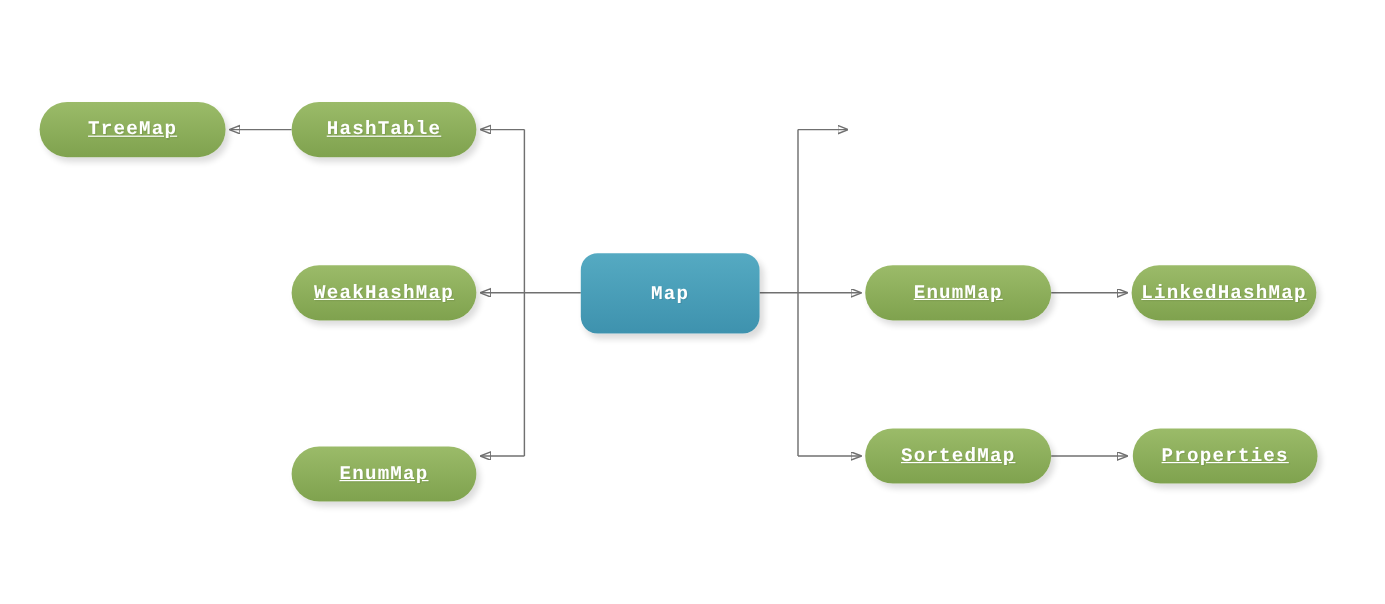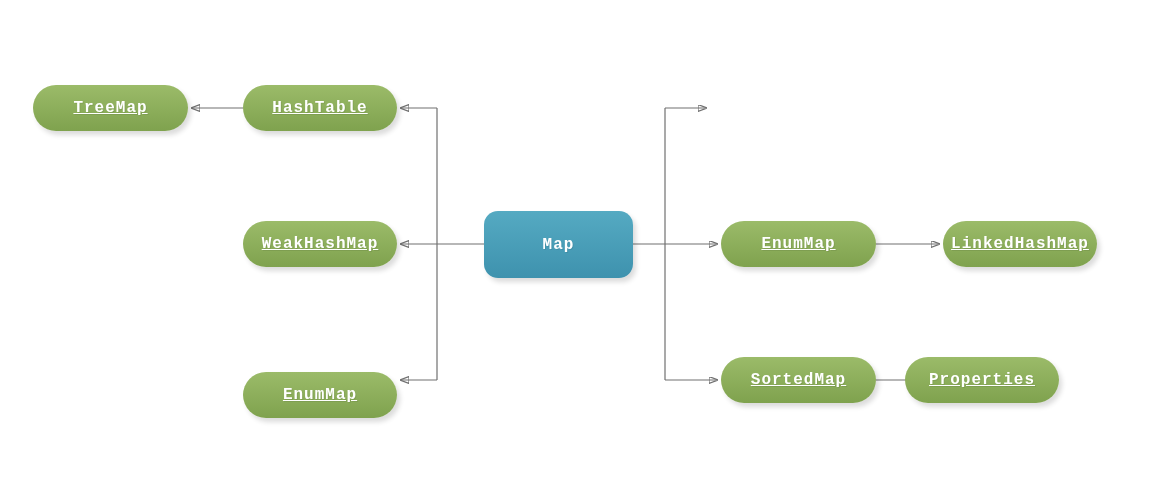--- a/index.html
+++ b/index.html
@@ -56,21 +56,21 @@
   
   #node-treemap         { left: 33px;  top: 85px;  width: 155px; }
   #node-sortedmap       { left: 243px; top: 85px;  width: 154px; }
   #node-weakhashmap     { left: 243px; top: 221px; width: 154px; }
   #node-enummap         { left: 243px; top: 372px; width: 154px; }
   #node-map             { left: 484px; top: 211px; width: 149px; }
   #node-identityhashmap { left: 710px; top: 85px;  width: 178px; }
   #node-hashmap         { left: 721px; top: 221px; width: 155px; }
   #node-hashtable       { left: 721px; top: 357px; width: 155px; }
   #node-linkedhashmap   { left: 943px; top: 221px; width: 154px; }
-  #node-properties      { left: 905px; top: 357px; width: 154px; }
+  #node-properties      { left: 944px; top: 357px; width: 154px; }
 </style>
 </head>
 <body>
 
 <div class="canvas">
 
   <svg class="edges" width="1154" height="503" viewBox="0 0 1154 503" xmlns="http://www.w3.org/2000/svg">
     <defs>
       <marker id="arrow" markerWidth="9" markerHeight="8" refX="8" refY="3.5" orient="auto" markerUnits="userSpaceOnUse">
         <path d="M0,0 L9,3.5 L0,7 Z" fill="#5a5a5a"></path>

